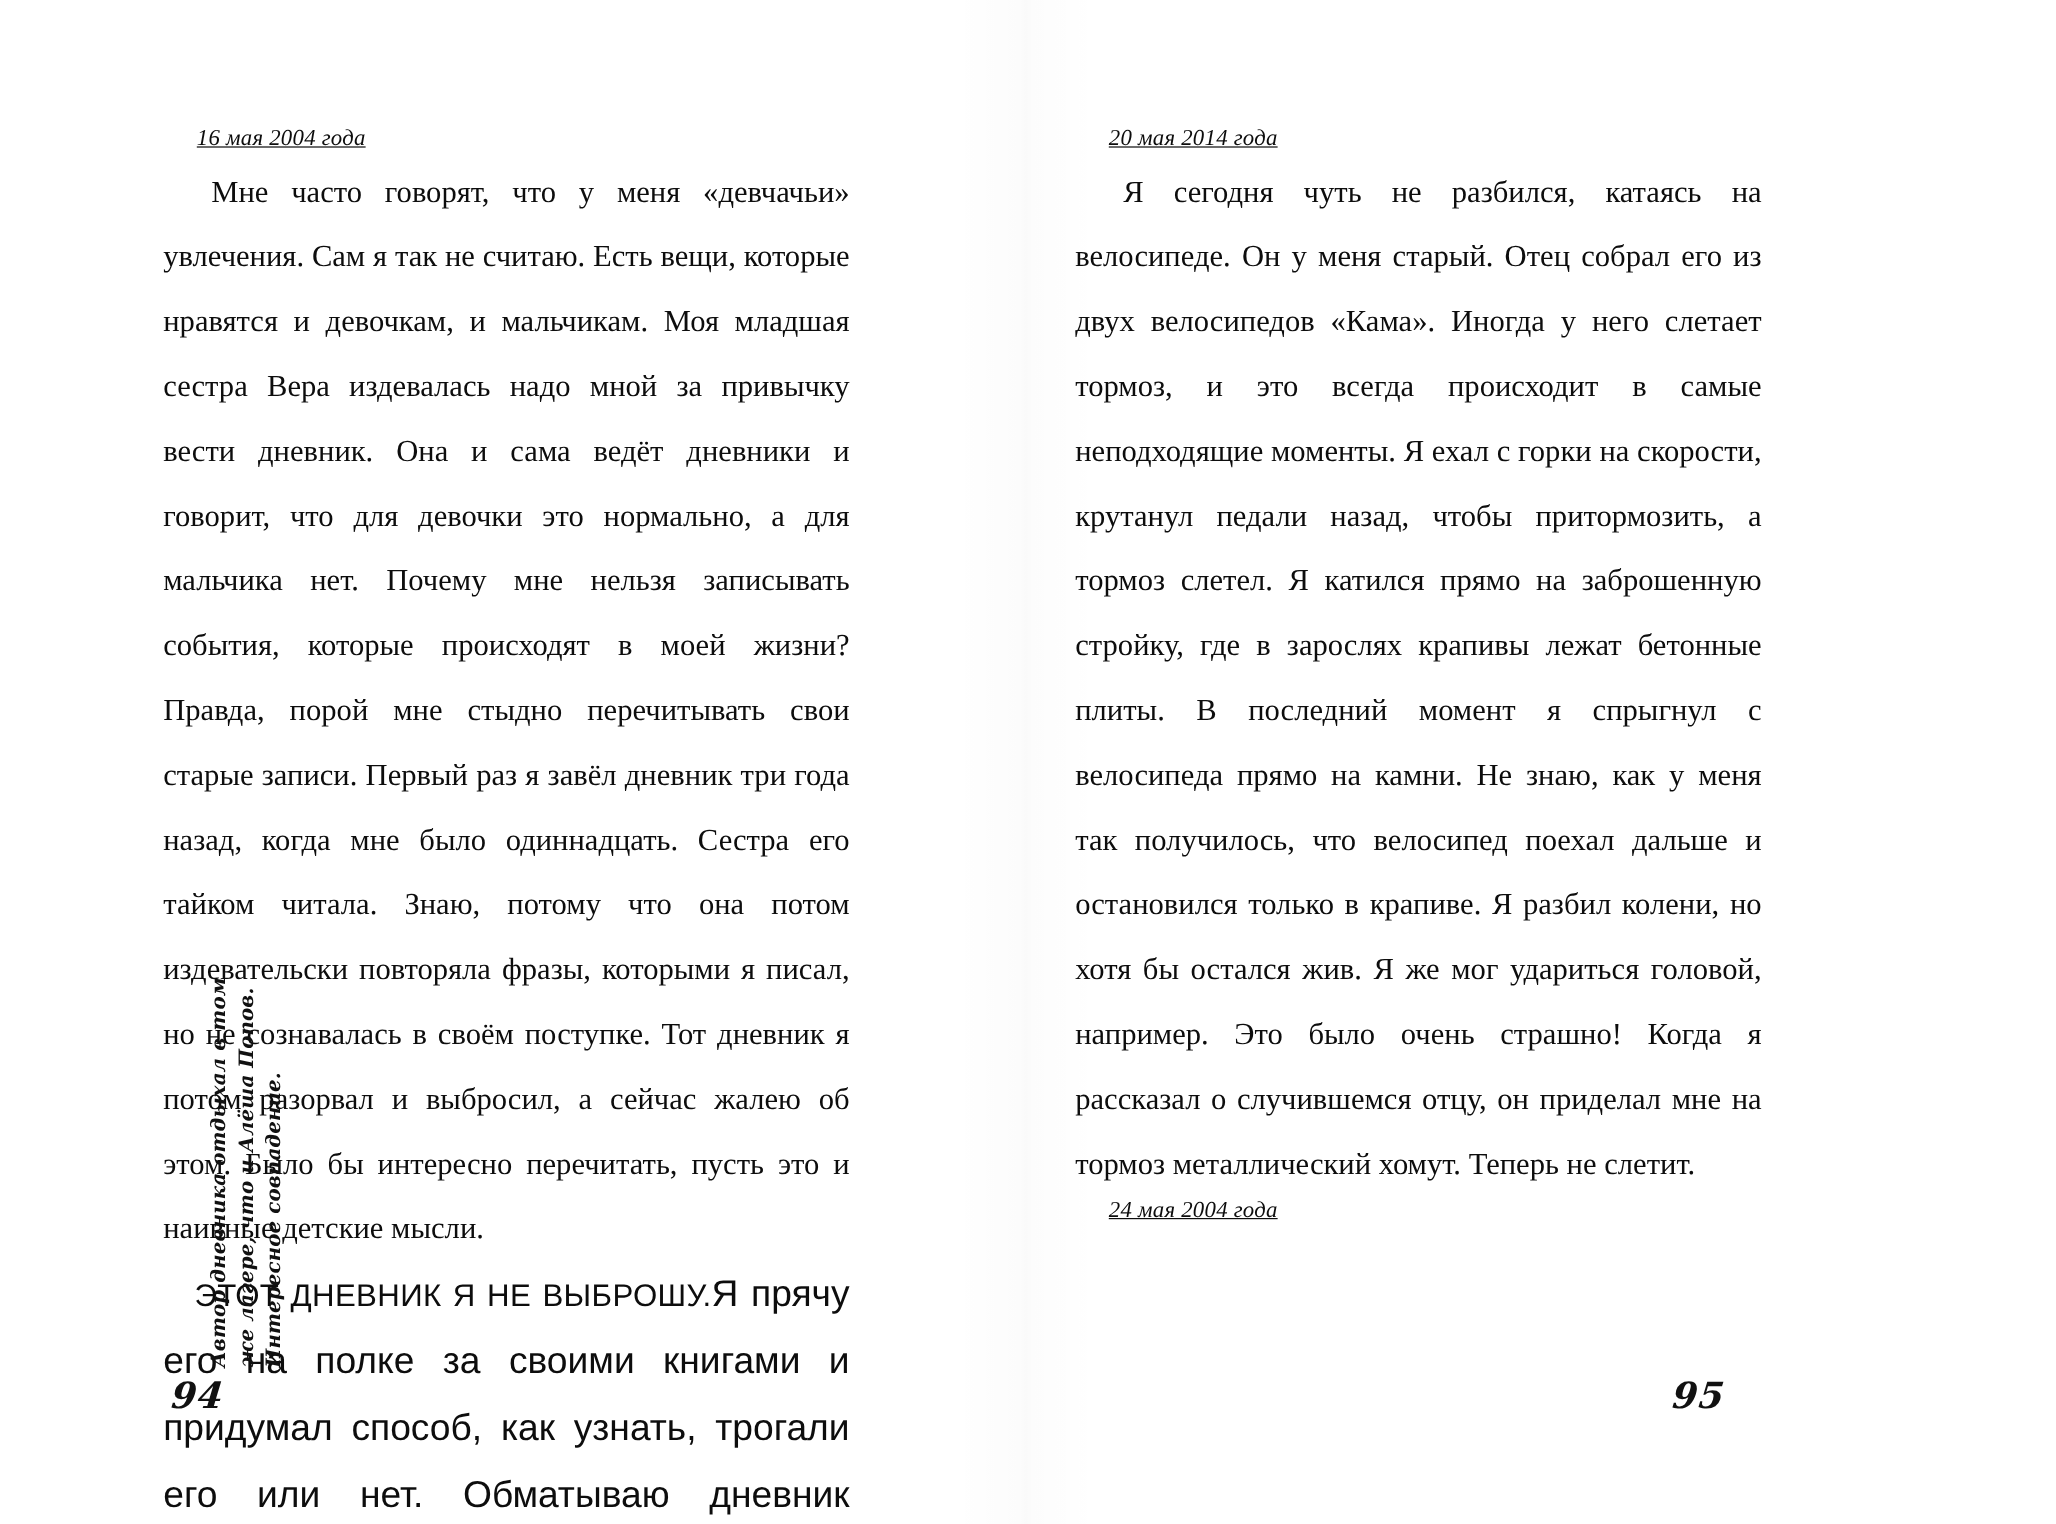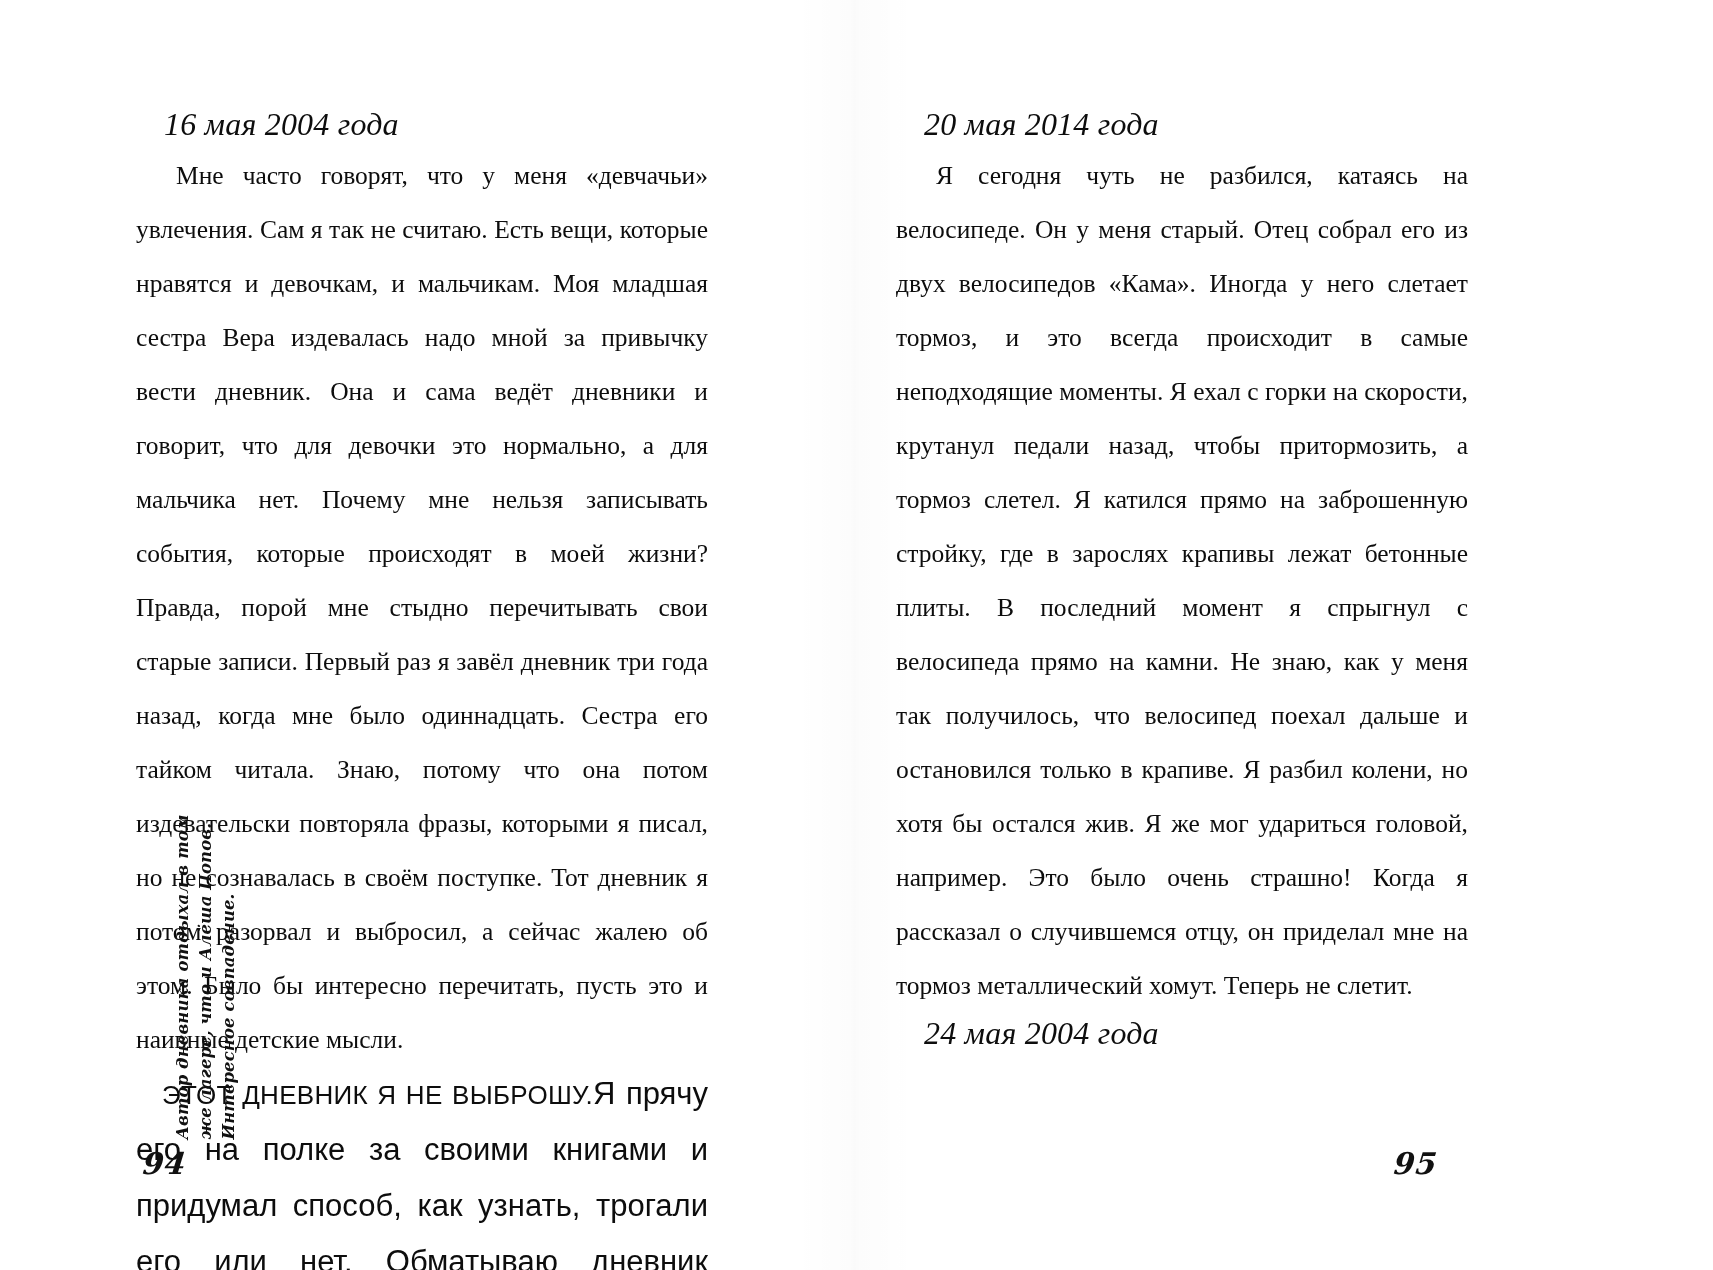--- a/index.html
+++ b/index.html
@@ -32,25 +32,26 @@
     width: 572px;
   }
 
   .column.left  { left: 136px; }
   .column.right { left: 896px; }
 
   
   .date-heading {
     font-family: "Liberation Serif", "DejaVu Serif", serif;
     font-style: italic;
-    font-size: 32px;
+    font-size: 19px;
     line-height: 1.25;
     letter-spacing: 0.2px;
     margin: 0 0 5px 28px;
     white-space: nowrap;
+    text-decoration: underline;
   }
 
   .date-heading.second {
   }
 
   
   .para {
     font-size: 25.5px;
     line-height: 54px;
     text-align: justify;

